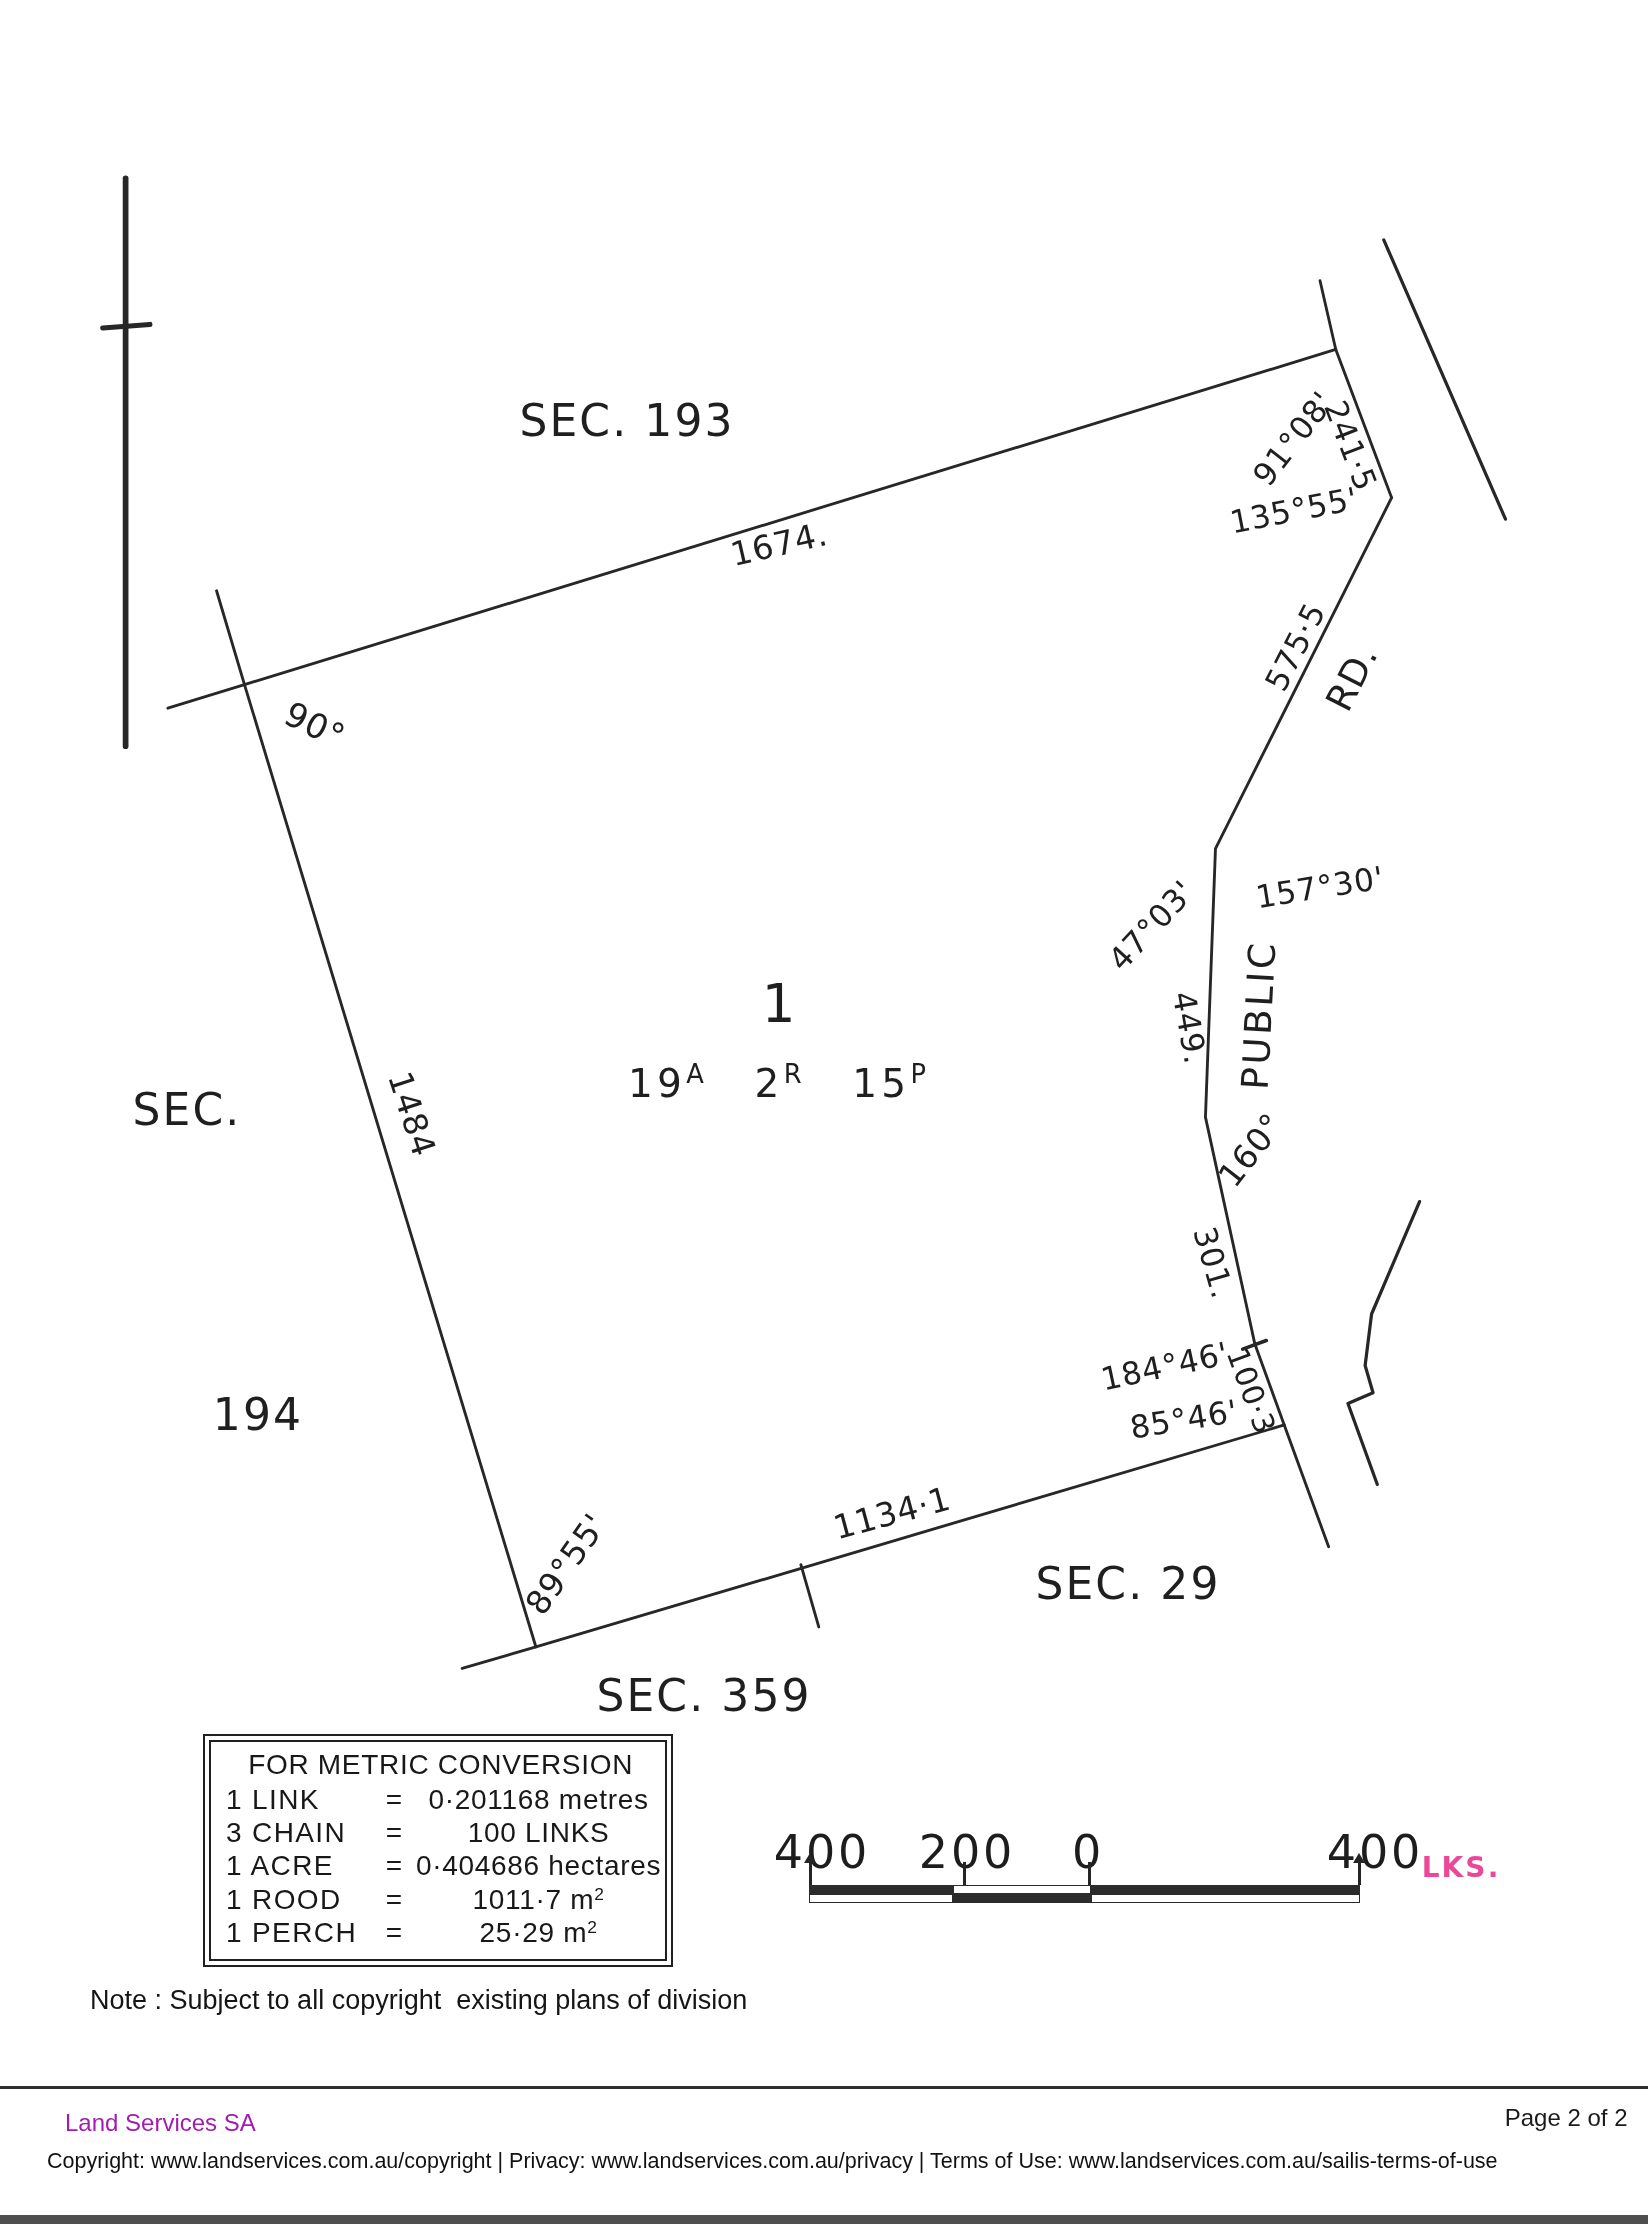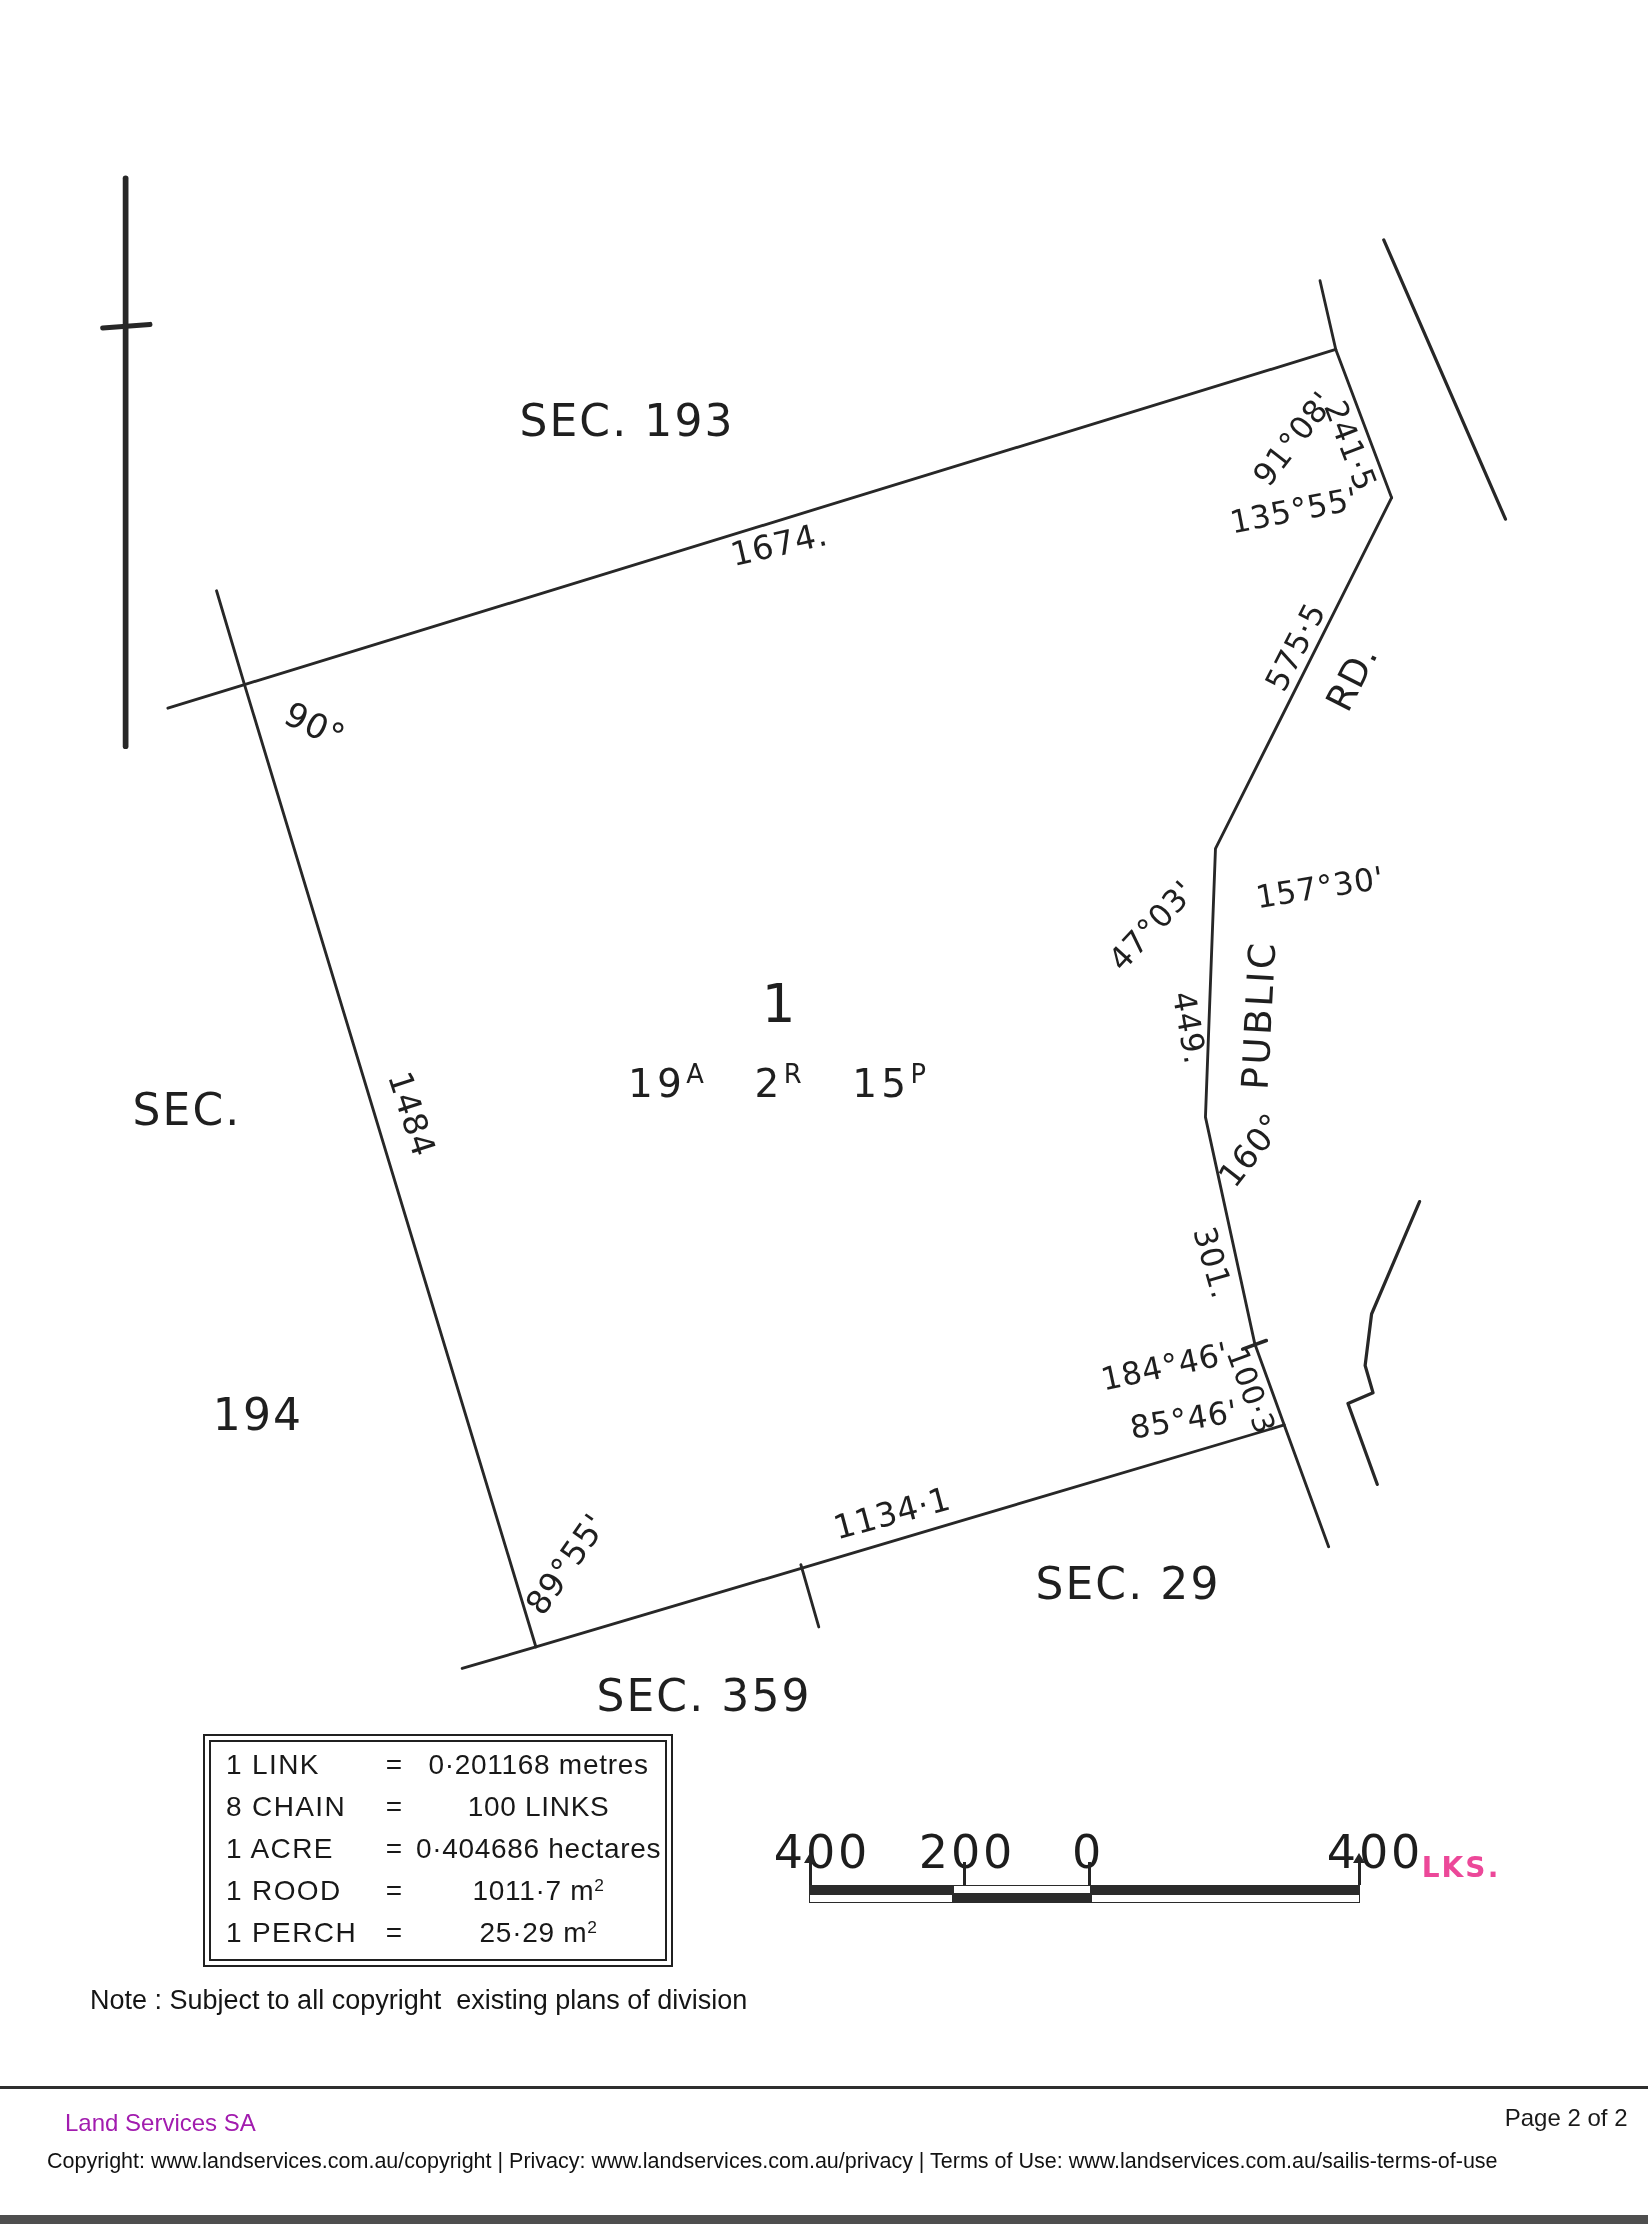--- a/index.html
+++ b/index.html
@@ -144,26 +144,27 @@
   <div class="dlabel" id="brg-160">160°</div>
   <div class="dlabel" id="brg-18446">184°46'</div>
   <div class="dlabel" id="brg-8546">85°46'</div>
   <div class="dlabel" id="brg-8955">89°55'</div>
 
   <div class="dlabel" id="lbl-public">PUBLIC</div>
   <div class="dlabel" id="lbl-rd">RD.</div>
 
   <div id="convbox">
     <div class="inner">
+      <div class="title">FOR METRIC CONVERSION</div>
 
       <div class="cl">1  LINK</div>
       <div class="ce">=</div>
       <div class="cv"><span>0·201168 metres</span><span class="sup"></span></div>
 
-      <div class="cl">8  CHAIN</div>
+      <div class="cl">3  CHAIN</div>
       <div class="ce">=</div>
       <div class="cv"><span>100 LINKS</span><span class="sup"></span></div>
 
       <div class="cl">1  ACRE</div>
       <div class="ce">=</div>
       <div class="cv"><span>0·404686 hectares</span><span class="sup"></span></div>
 
       <div class="cl">1  ROOD</div>
       <div class="ce">=</div>
       <div class="cv"><span>1011·7 m</span><span class="sup">2</span></div>

